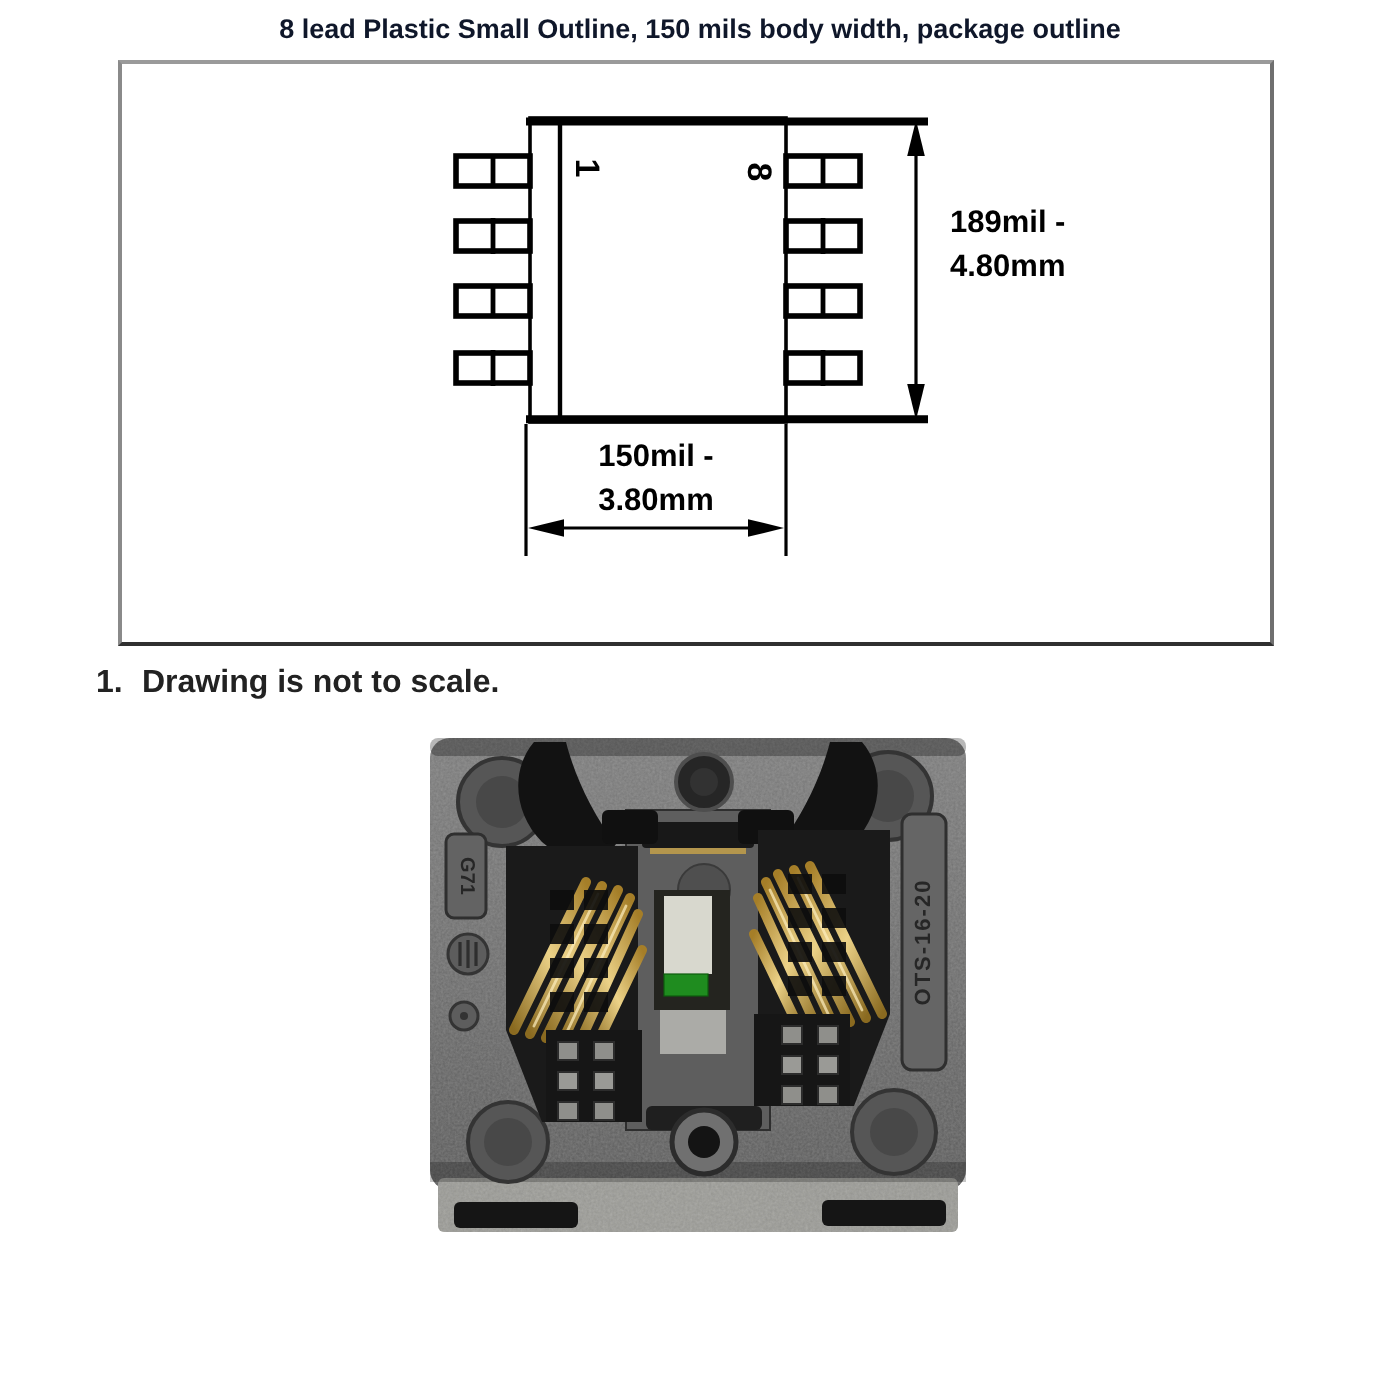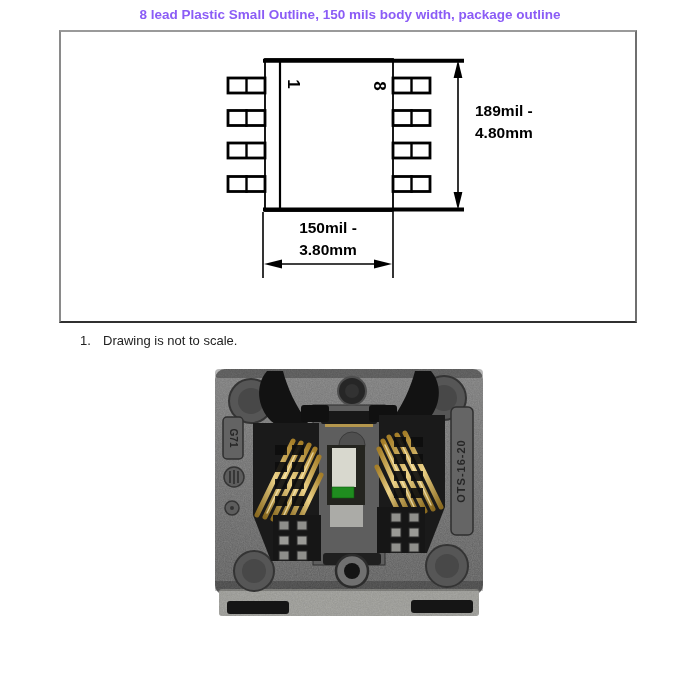--- a/index.html
+++ b/index.html
@@ -1,23 +1,23 @@
 <!DOCTYPE html>
 <html><head>
 <meta charset="utf-8">
 <style>
   html,body{margin:0;padding:0;background:#fff;}
   .page{position:relative;width:700px;height:700px;background:#ffffff;overflow:hidden;
         font-family:"Liberation Sans", sans-serif;color:#111;}
   .title{position:absolute;left:0;top:7px;width:700px;text-align:center;
-         font-size:13.5px;font-weight:bold;color:#8b5cf6;}
+         font-size:13.5px;font-weight:bold;color:#0f172a;}
   .frame{position:absolute;left:59px;top:30px;width:578px;height:293px;box-sizing:border-box;
          border:2px solid;border-color:#9a9a9a #6f6f6f #303030 #8a8a8a;background:#fff;}
   .frame svg{position:absolute;left:0;top:0;}
-  .note{position:absolute;left:80px;top:333px;font-size:13px;color:#222;}
+  .note{position:absolute;left:48px;top:333px;font-size:16px;color:#222;font-weight:bold;}
   .note .num{display:inline-block;min-width:23px;}
   .photo{position:absolute;left:215px;top:365px;width:268px;height:260px;}
   svg text.dim{font-family:"Liberation Sans", sans-serif;font-weight:bold;font-size:15.5px;fill:#000;}
   svg text.pinnum{font-family:"Liberation Sans", sans-serif;font-weight:bold;font-size:17px;fill:#000;}
   svg text.mold{font-family:"Liberation Sans", sans-serif;font-weight:bold;fill:#262626;}
 </style>
 </head>
 <body>
 
 <div class="page">

